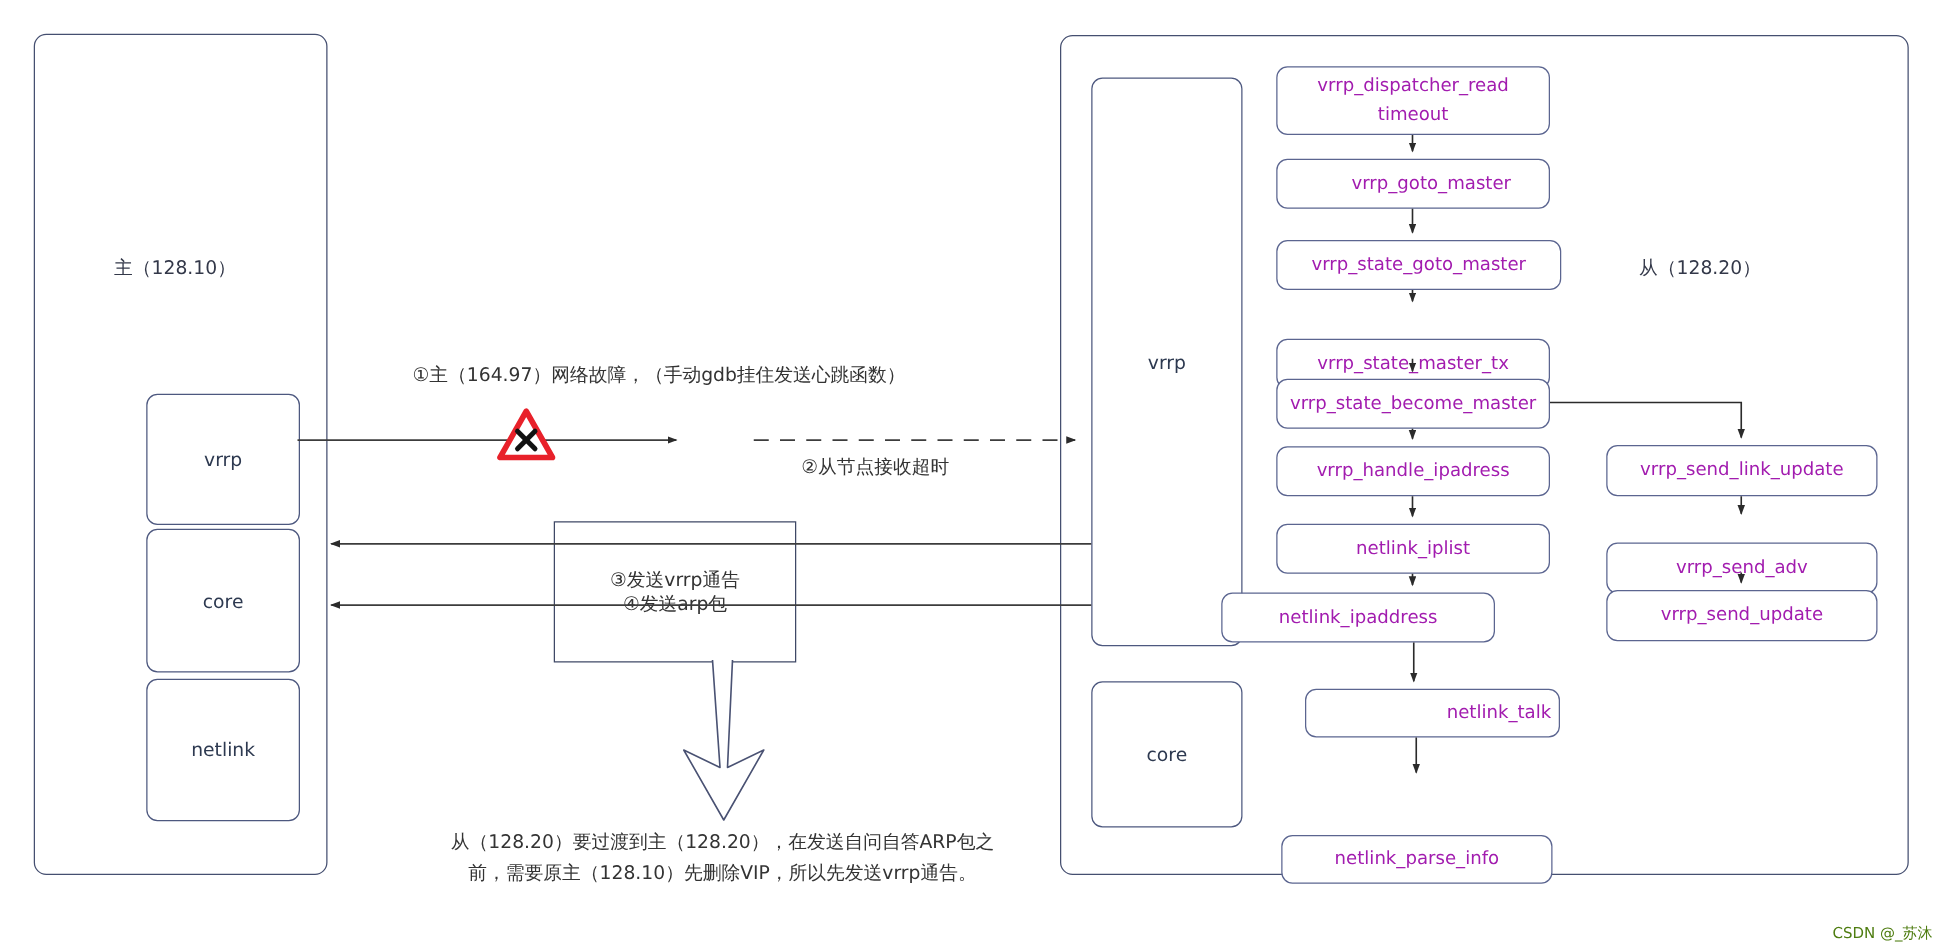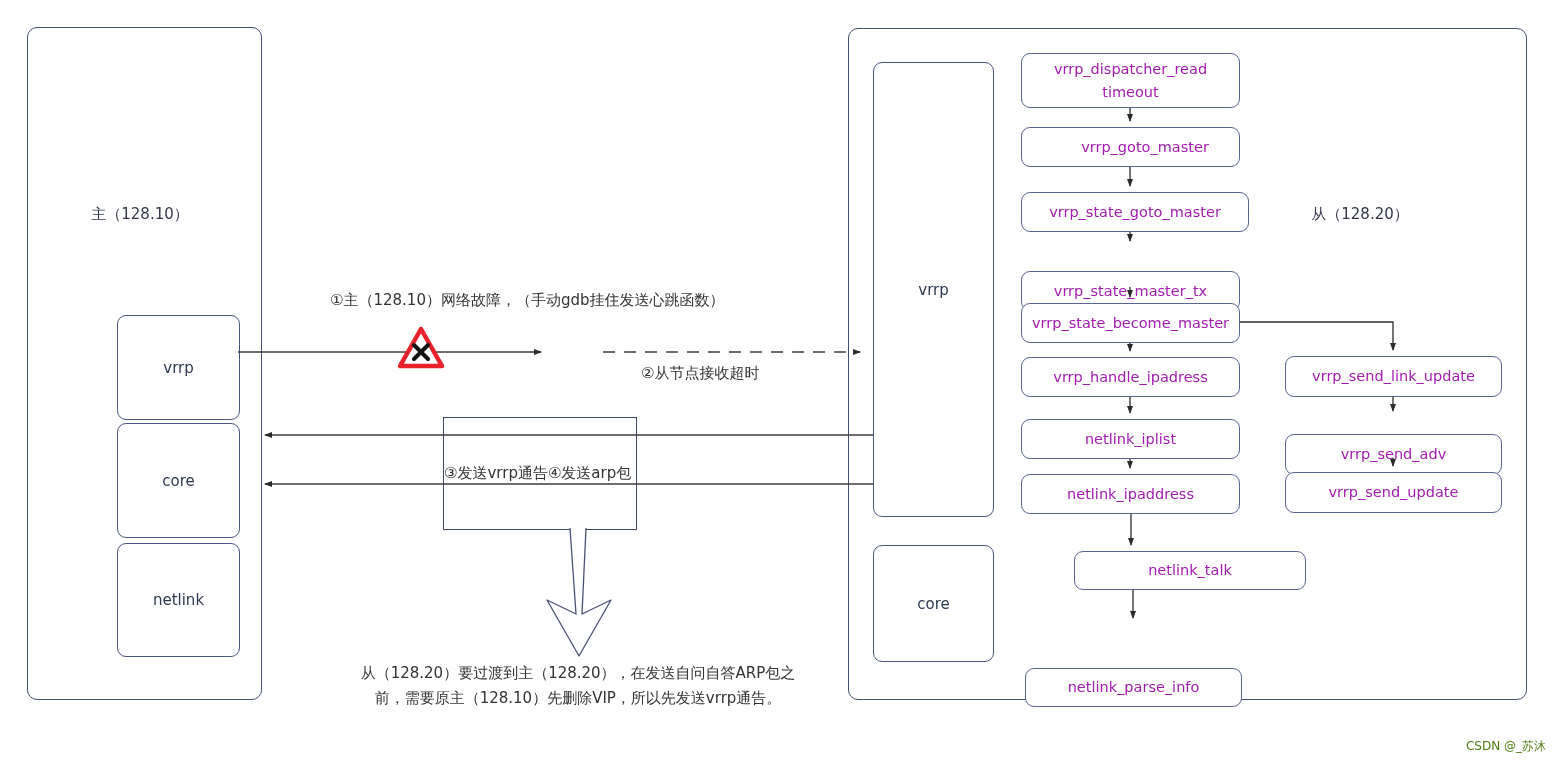--- a/index.html
+++ b/index.html
@@ -23,21 +23,21 @@
     font-size:14.5px;color:#a21caf;line-height:1.55;padding:0 6px;box-sizing:border-box;
   }
   .node-label{
     font-size:15px;color:#333849;text-align:center;white-space:nowrap;
   }
   .annot{
     font-size:15px;color:#333333;white-space:nowrap;
   }
   .mid-box{
     border:1.4px solid #3f4866;background:transparent;
-    display:flex;flex-direction:row;align-items:center;justify-content:flex-start;
+    display:flex;flex-direction:column;align-items:center;justify-content:center;
   }
   .mid-box .annot{font-size:15px;color:#333333;}
   .note{
     font-size:15px;color:#333333;text-align:center;line-height:25px;
   }
   .watermark{
     font-size:12px;color:#4d7c0f;white-space:nowrap;
   }
   svg{position:absolute;left:0;top:0;pointer-events:none;}
 </style>
@@ -83,41 +83,41 @@
   </div>
   <div class="abs flow-box" style="left:1021px;top:303px;width:219px;height:40px;">
     <span>vrrp_state_become_master</span>
   </div>
   <div class="abs flow-box" style="left:1021px;top:419px;width:219px;height:40px;">
     <span>netlink_iplist</span>
   </div>
   <div class="abs flow-box" style="left:1021px;top:357px;width:219px;height:40px;">
     <span>vrrp_handle_ipadress</span>
   </div>
-  <div class="abs flow-box" style="left:1021px;top:474px;width:219px;height:40px;">
+  <div class="abs flow-box" style="left:977px;top:474px;width:219px;height:40px;">
     <span>netlink_ipaddress</span>
   </div>
-  <div class="abs flow-box" style="left:1074px;top:551px;width:232px;height:39px;">
+  <div class="abs flow-box" style="left:1044px;top:551px;width:204px;height:39px;justify-content:flex-end;">
     <span>netlink_talk</span>
   </div>
   <div class="abs flow-box" style="left:1025px;top:624px;width:217px;height:39px;margin-top:44px;">
     <span>netlink_parse_info</span>
   </div>
 
   <div class="abs flow-box" style="left:1285px;top:356px;width:217px;height:41px;">
     <span>vrrp_send_link_update</span>
   </div>
   <div class="abs flow-box" style="left:1285px;top:417px;width:217px;height:41px;margin-top:17px;">
     <span>vrrp_send_adv</span>
   </div>
   <div class="abs flow-box" style="left:1285px;top:472px;width:217px;height:41px;">
     <span>vrrp_send_update</span>
   </div>
 
-  <div class="abs annot" style="left:330px;top:291px;">①主（128.10）网络故障，（手动gdb挂住发送心跳函数）</div>
+  <div class="abs annot" style="left:330px;top:291px;">①主（164.97）网络故障，（手动gdb挂住发送心跳函数）</div>
   <div class="abs annot" style="left:641px;top:364px;">②从节点接收超时</div>
 
   <div class="abs mid-box" style="left:443px;top:417px;width:192px;height:111px;">
     <span class="annot">③发送vrrp通告</span>
     <span class="annot">④发送arp包</span>
   </div>
 
   <div class="abs note" style="left:346px;top:661px;width:464px;">
     <div>从（128.20）要过渡到主（128.20），在发送自问自答ARP包之</div>
     <div>前，需要原主（128.10）先删除VIP，所以先发送vrrp通告。</div>

